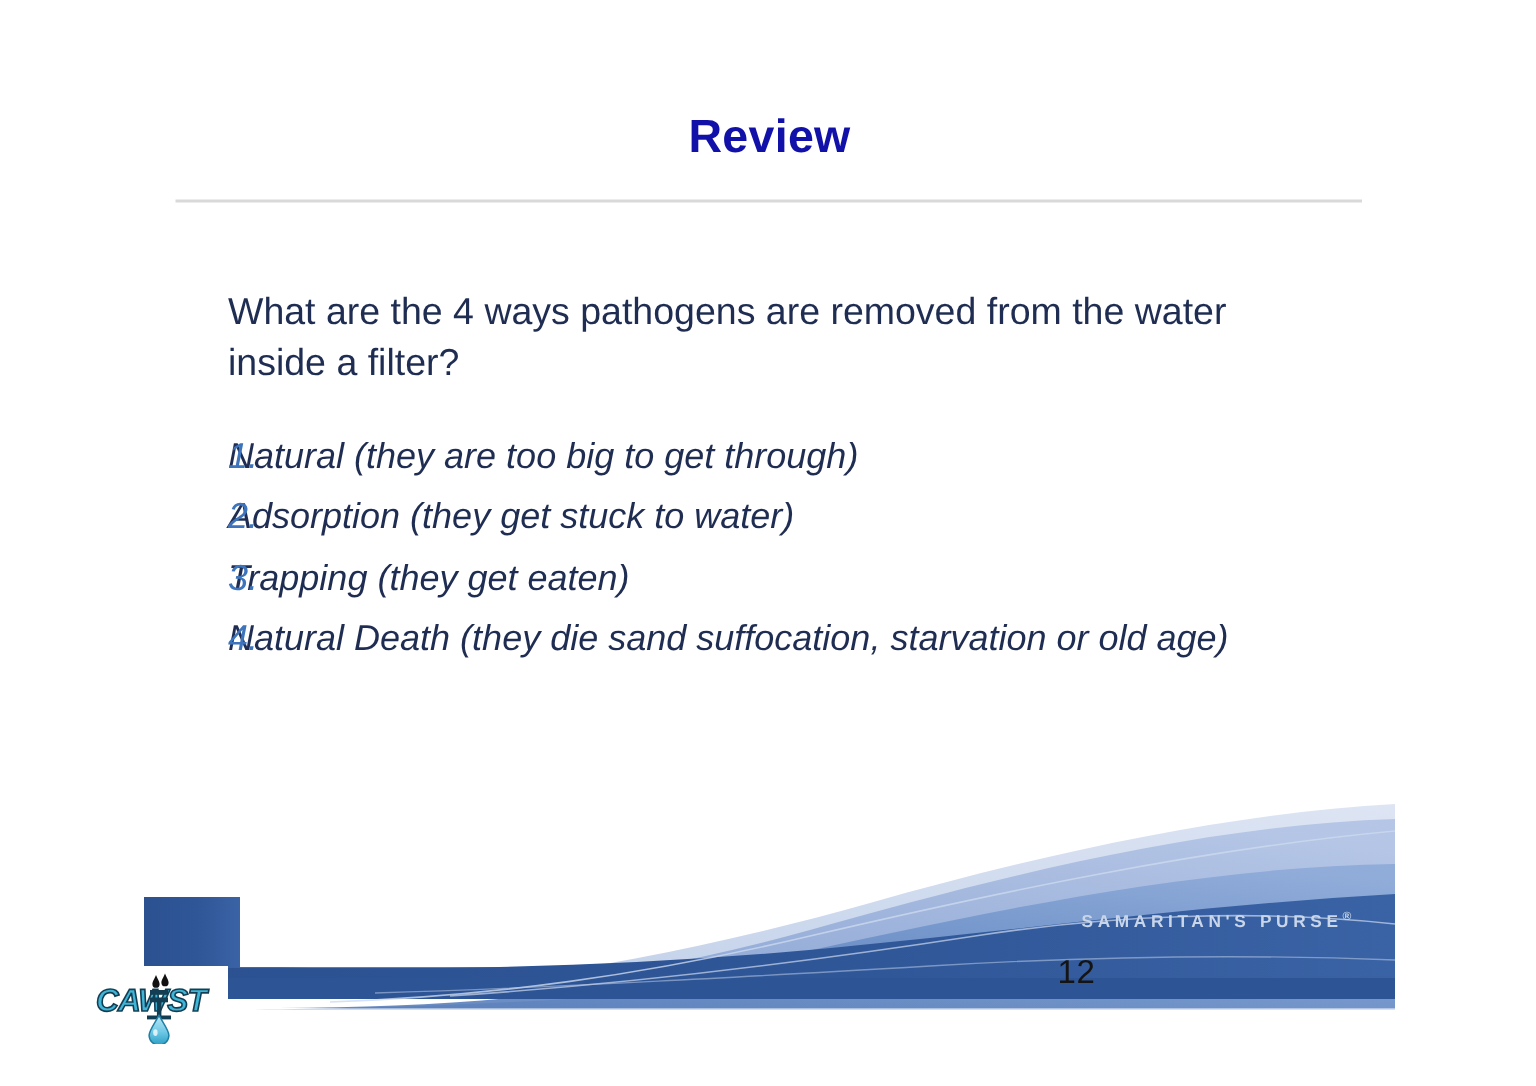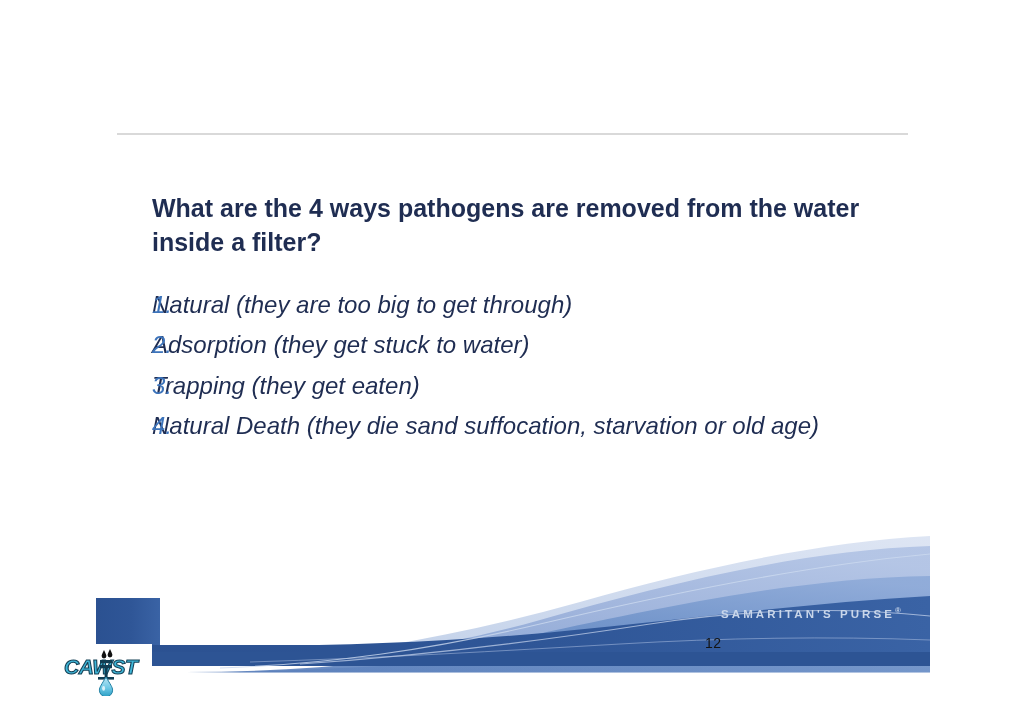--- a/index.html
+++ b/index.html
@@ -49,21 +49,21 @@
 
   
   #question {
     position: absolute;
     left: 152px;
     top: 192px;
     width: 730px;
     font-size: 25px;
     line-height: 1.34;
     color: #1f2d52;
-    font-weight: bold;
+    font-weight: normal;
   }
 
   
   #answer-list {
     position: absolute;
     left: 152px;
     top: 289px;
     width: 760px;
   }
   .answer-item {
@@ -115,21 +115,21 @@
   #samaritans-purse .reg {
     font-size: 8px;
     letter-spacing: 0;
     vertical-align: super;
   }
 
   #page-number {
     position: absolute;
     left: 705px;
     top: 635px;
-    font-size: 14px;
+    font-size: 22px;
     color: #141414;
     font-weight: normal;
     letter-spacing: 0.5px;
   }
 
   
   #cawst-logo {
     position: absolute;
     left: 58px;
     top: 644px;
@@ -137,20 +137,21 @@
     height: 52px;
     background: #ffffff;
   }
   #cawst-logo svg { display: block; }
 </style>
 </head>
 <body>
 
 <div id="slide">
 
+  <div id="slide-title">Review</div>
 
   <div id="title-rule"></div>
 
   <div id="question">What are the 4 ways pathogens are removed from the water inside a filter?</div>
 
   <div id="answer-list">
 
     <div class="answer-item">
       <span class="answer-num">1.</span>
       <span class="answer-text">Natural (they are too big to get through)</span>

